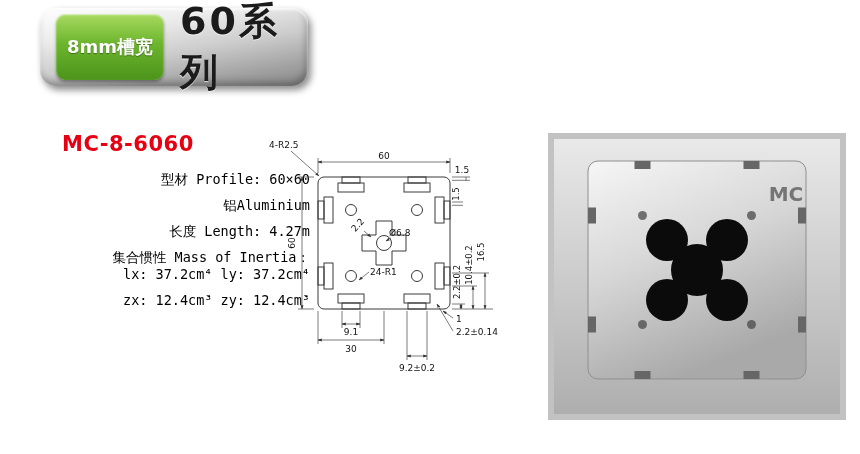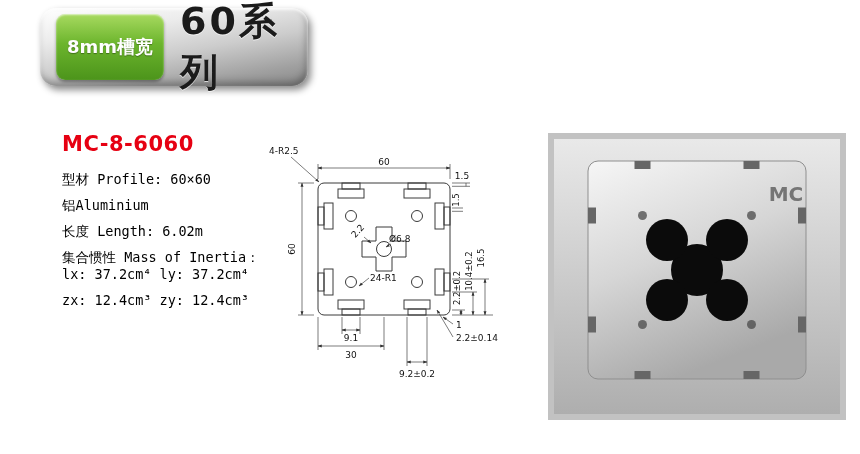--- a/index.html
+++ b/index.html
@@ -16,24 +16,24 @@
          box-shadow:inset 0 1px 2px rgba(255,255,255,.7), 0 2px 3px rgba(0,0,0,.35);
          text-shadow:0 1px 1px rgba(0,0,0,.35);}
   .badge-series{font-size:38px;font-weight:bold;color:#1b1b1b;letter-spacing:3px;
          text-shadow:0 1px 0 rgba(255,255,255,.65);}
 
   
   .specs{position:absolute;left:30px;top:132px;width:248px;margin-left:32px;}
   .model{color:#e60012;font-size:21px;font-weight:bold;letter-spacing:.5px;margin:0 0 15px 0;}
   .spec-group{margin-bottom:9px;}
   .spec-line{font-family:"DejaVu Sans Mono","Liberation Mono",monospace;
-             font-size:13.5px;color:#000;line-height:17px;white-space:nowrap;}
-
-  
-  .drawing{position:absolute;left:263px;top:138px;width:272px;height:302px;}
+             font-size:13.5px;color:#000;line-height:17px;white-space:nowrap;text-align:right;}
+
+  
+  .drawing{position:absolute;left:263px;top:132px;width:272px;height:302px;}
   .drawing text{font-family:"DejaVu Sans","Liberation Sans",sans-serif;font-size:9px;fill:#111;stroke:none;}
   .drawing text.vdim{font-size:8.5px;}
 
   
   .photo{position:absolute;left:548px;top:133px;width:298px;height:287px;text-align:center;}
   .photo text{font-family:"DejaVu Sans","Liberation Sans",sans-serif;}
 </style>
 </head>
 <body>
 
@@ -48,21 +48,21 @@
 
   <div class="specs">
     <div class="model">MC-8-6060</div>
     <div class="spec-group">
       <div class="spec-line">型材 Profile: 60×60</div>
     </div>
     <div class="spec-group">
       <div class="spec-line">铝Aluminium</div>
     </div>
     <div class="spec-group">
-      <div class="spec-line">长度 Length: 6.02m</div>
+      <div class="spec-line">长度 Length: 4.27m</div>
     </div>
     <div class="spec-group">
       <div class="spec-line">集合惯性 Mass of Inertia：</div>
       <div class="spec-line">lx: 37.2cm⁴  ly: 37.2cm⁴</div>
     </div>
     <div class="spec-group">
       <div class="spec-line">zx: 12.4cm³ zy: 12.4cm³</div>
     </div>
   </div>
 

